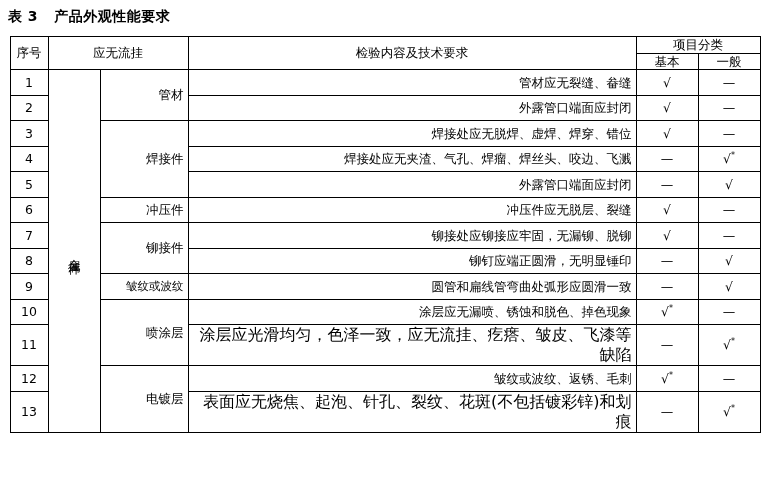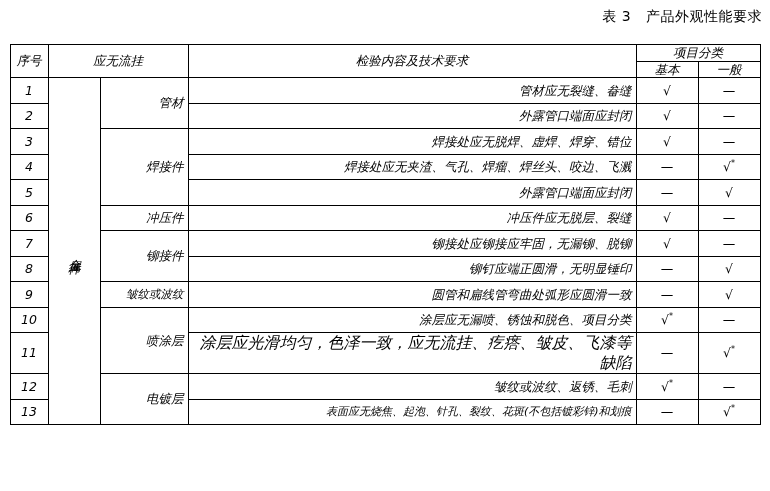--- a/index.html
+++ b/index.html
@@ -15,33 +15,32 @@
     overflow: hidden;
   }
   .page {
     position: relative;
     width: 770px;
     height: 491px;
     box-sizing: border-box;
     padding: 0 8px;
   }
   .caption {
-    text-align: right;
+    text-align: left;
     font-size: 14px;
-    font-weight: normal;
+    font-weight: bold;
     letter-spacing: 0.5px;
     padding: 8px 0 10px 0;
     white-space: pre;
   }
   table.spec {
     border-collapse: collapse;
     width: 630px;
-    margin: 8px auto;
+    margin: 0 auto;
     table-layout: fixed;
-    font-style: italic;
   }
   table.spec td, table.spec th {
     border: 1px solid #000000;
     font-weight: normal;
     font-size: 12.5px;
     padding: 0 4px;
     vertical-align: middle;
     line-height: 1.25;
   }
   .hdr {
@@ -173,21 +172,21 @@
         <td class="c-seq">9</td>
         <td class="c-item" style="font-size:11.5px;">皱纹或波纹</td>
         <td class="c-cont">圆管和扁线管弯曲处弧形应圆滑一致</td>
         <td class="c-basic mark">—</td>
         <td class="c-gen mark">√</td>
       </tr>
 
       <tr class="rowh">
         <td class="c-seq">10</td>
         <td class="c-item" rowspan="2">喷涂层</td>
-        <td class="c-cont">涂层应无漏喷、锈蚀和脱色、项目分类</td>
+        <td class="c-cont">涂层应无漏喷、锈蚀和脱色、掉色现象</td>
         <td class="c-basic mark">√<sup>*</sup></td>
         <td class="c-gen mark">—</td>
       </tr>
 
       <tr class="rowh">
         <td class="c-seq">11</td>
         <td class="c-cont" style="font-size:16px;">涂层应光滑均匀，色泽一致，应无流挂、疙瘩、皱皮、飞漆等缺陷</td>
         <td class="c-basic mark">—</td>
         <td class="c-gen mark">√<sup>*</sup></td>
       </tr>
@@ -195,20 +194,20 @@
       <tr class="rowh">
         <td class="c-seq">12</td>
         <td class="c-item" rowspan="2">电镀层</td>
         <td class="c-cont">皱纹或波纹、返锈、毛刺</td>
         <td class="c-basic mark">√<sup>*</sup></td>
         <td class="c-gen mark">—</td>
       </tr>
 
       <tr class="rowh">
         <td class="c-seq">13</td>
-        <td class="c-cont" style="font-size:11px;">表面应无烧焦、起泡、针孔、裂纹、花斑(不包括镀彩锌)和划痕</td>
+        <td class="c-cont" style="font-size:16px;">表面应无烧焦、起泡、针孔、裂纹、花斑(不包括镀彩锌)和划痕</td>
         <td class="c-basic mark">—</td>
         <td class="c-gen mark">√<sup>*</sup></td>
       </tr>
 
     </tbody>
   </table>
 </div>
 
 </body></html>

